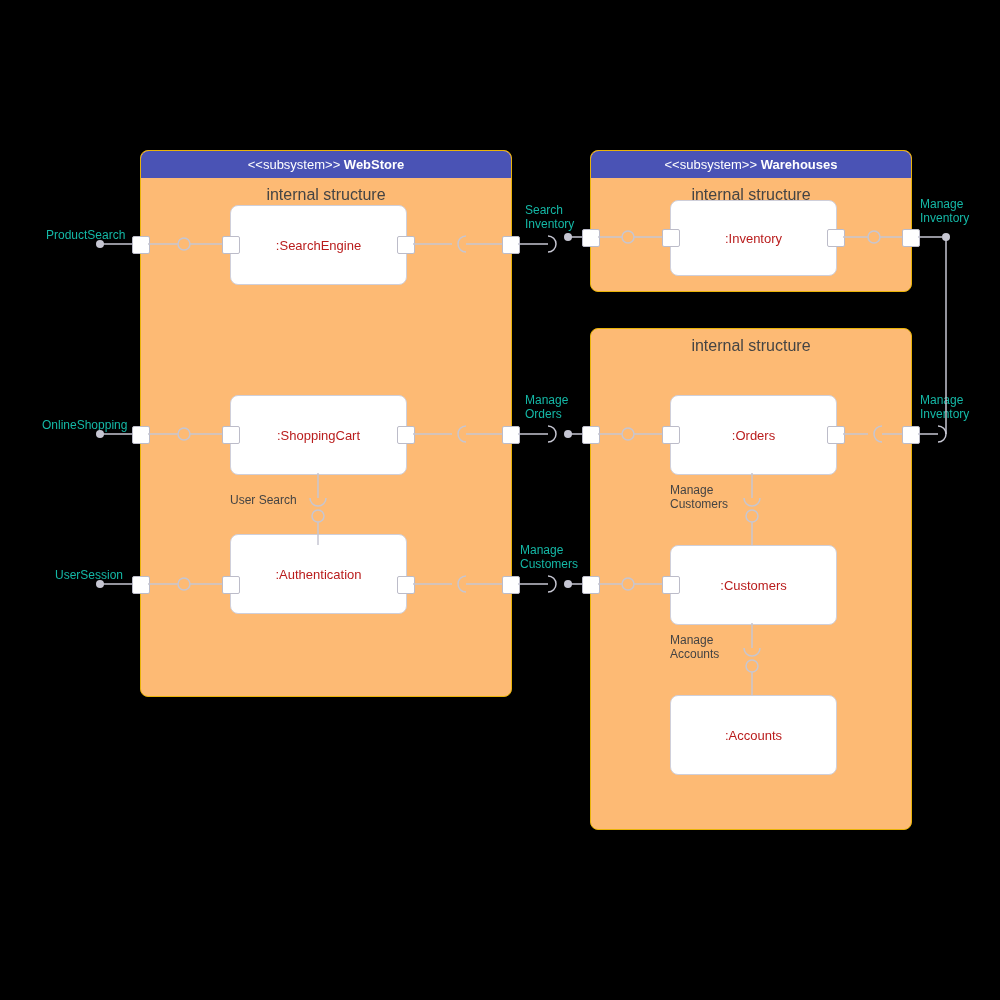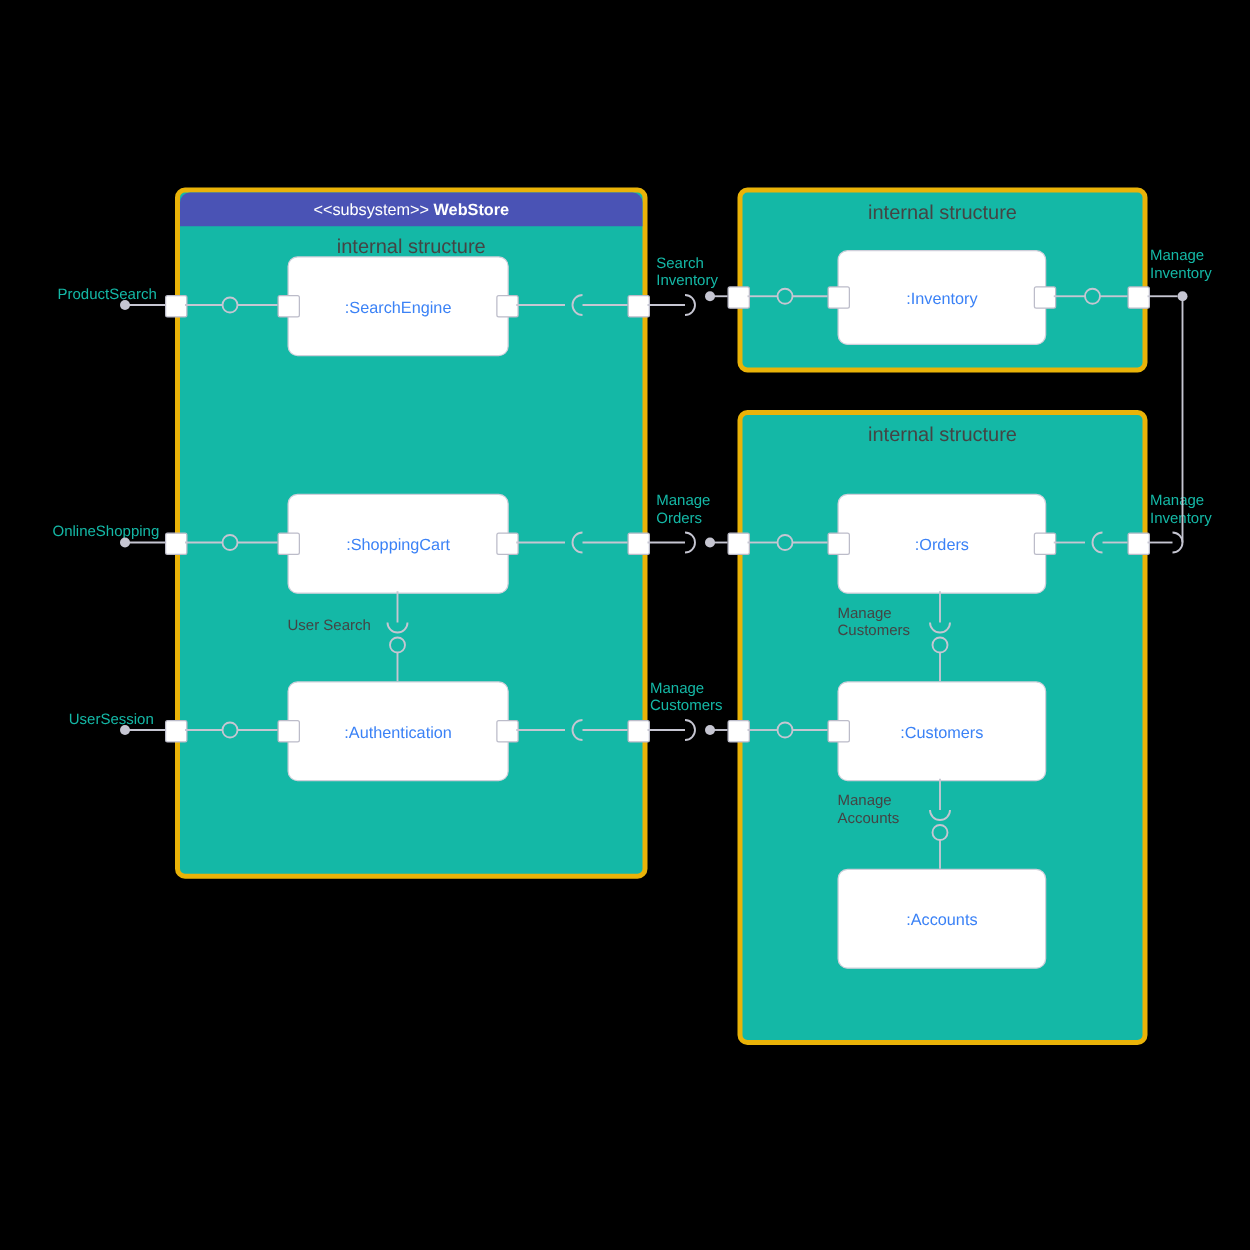--- a/index.html
+++ b/index.html
@@ -1,54 +1,58 @@
 <!DOCTYPE html>
 <html><head>
 <meta charset="utf-8">
 <style>
   html,body{margin:0;padding:0;width:1000px;height:1000px;background:#000;font-family:Arial,Helvetica,sans-serif;font-size:13px;color:#333;}
-  .subsystem{position:absolute;background:#14b8a6;border:4px solid #eab308;border-radius:8px;box-shadow:0 2px 8px rgba(0,0,0,.25);}
+  .subsystem{position:absolute;background:#fdba74;border:1px solid #eab308;border-radius:8px;box-shadow:0 2px 8px rgba(0,0,0,.25);}
   .subsystem-header{background:#4a53b5;color:#fff;text-align:center;padding:6px 0;border-radius:8px 8px 0 0;font-size:13px;}
   .subsystem-header .name{font-weight:700;}
   .internal{text-align:center;font-size:16px;color:#444;margin-top:8px;}
-  .component{position:absolute;background:#fff;border:1px solid #cfcfda;border-radius:8px;text-align:center;display:flex;align-items:center;justify-content:center;font-size:13px;color:#3b82f6;}
+  .component{position:absolute;background:#fff;border:1px solid #cfcfda;border-radius:8px;text-align:center;display:flex;align-items:center;justify-content:center;font-size:13px;color:#b91c1c;}
   .port{position:absolute;width:16px;height:16px;background:#fff;border:1px solid #bcbcc9;border-radius:2px;}
   .ext-label{position:absolute;color:#14b8a6;font-size:12px;white-space:pre;}
   .dark-label{position:absolute;color:#444;font-size:12px;white-space:pre;}
   svg{position:absolute;left:0;top:0;width:1000px;height:1000px;pointer-events:none;}
   .wire{stroke:#c6c6d2;stroke-width:1.5;fill:none;}
   .dot{fill:#c6c6d2;}
   .sock{stroke:#c6c6d2;stroke-width:1.5;fill:none;}
 </style>
 </head>
 <body>
 
 <div class="subsystem" style="left:140px;top:150px;width:370px;height:545px;">
   <div class="subsystem-header">
     <span>&lt;&lt;subsystem&gt;&gt;</span>
     <span class="name">WebStore</span>
   </div>
   <div class="internal">internal structure</div>
 </div>
 
 <div class="subsystem" style="left:590px;top:150px;width:320px;height:140px;">
+  <div class="subsystem-header">
+    <span>&lt;&lt;subsystem&gt;&gt;</span>
+    <span class="name">Warehouses</span>
+  </div>
   <div class="internal">internal structure</div>
 </div>
 
 <div class="subsystem" style="left:590px;top:328px;width:320px;height:500px;">
   <div class="internal">internal structure</div>
 </div>
 
 <div class="component" style="left:230px;top:205px;width:175px;height:78px;">
     <span>:SearchEngine</span>
   </div>
 <div class="component" style="left:230px;top:395px;width:175px;height:78px;">
     <span>:ShoppingCart</span>
   </div>
-<div class="component" style="left:230px;top:545px;width:175px;height:78px;">
+<div class="component" style="left:230px;top:534px;width:175px;height:78px;">
     <span>:Authentication</span>
   </div>
 
 <div class="component" style="left:670px;top:200px;width:165px;height:74px;">
     <span>:Inventory</span>
   </div>
 
 <div class="component" style="left:670px;top:395px;width:165px;height:78px;">
     <span>:Orders</span>
   </div>

